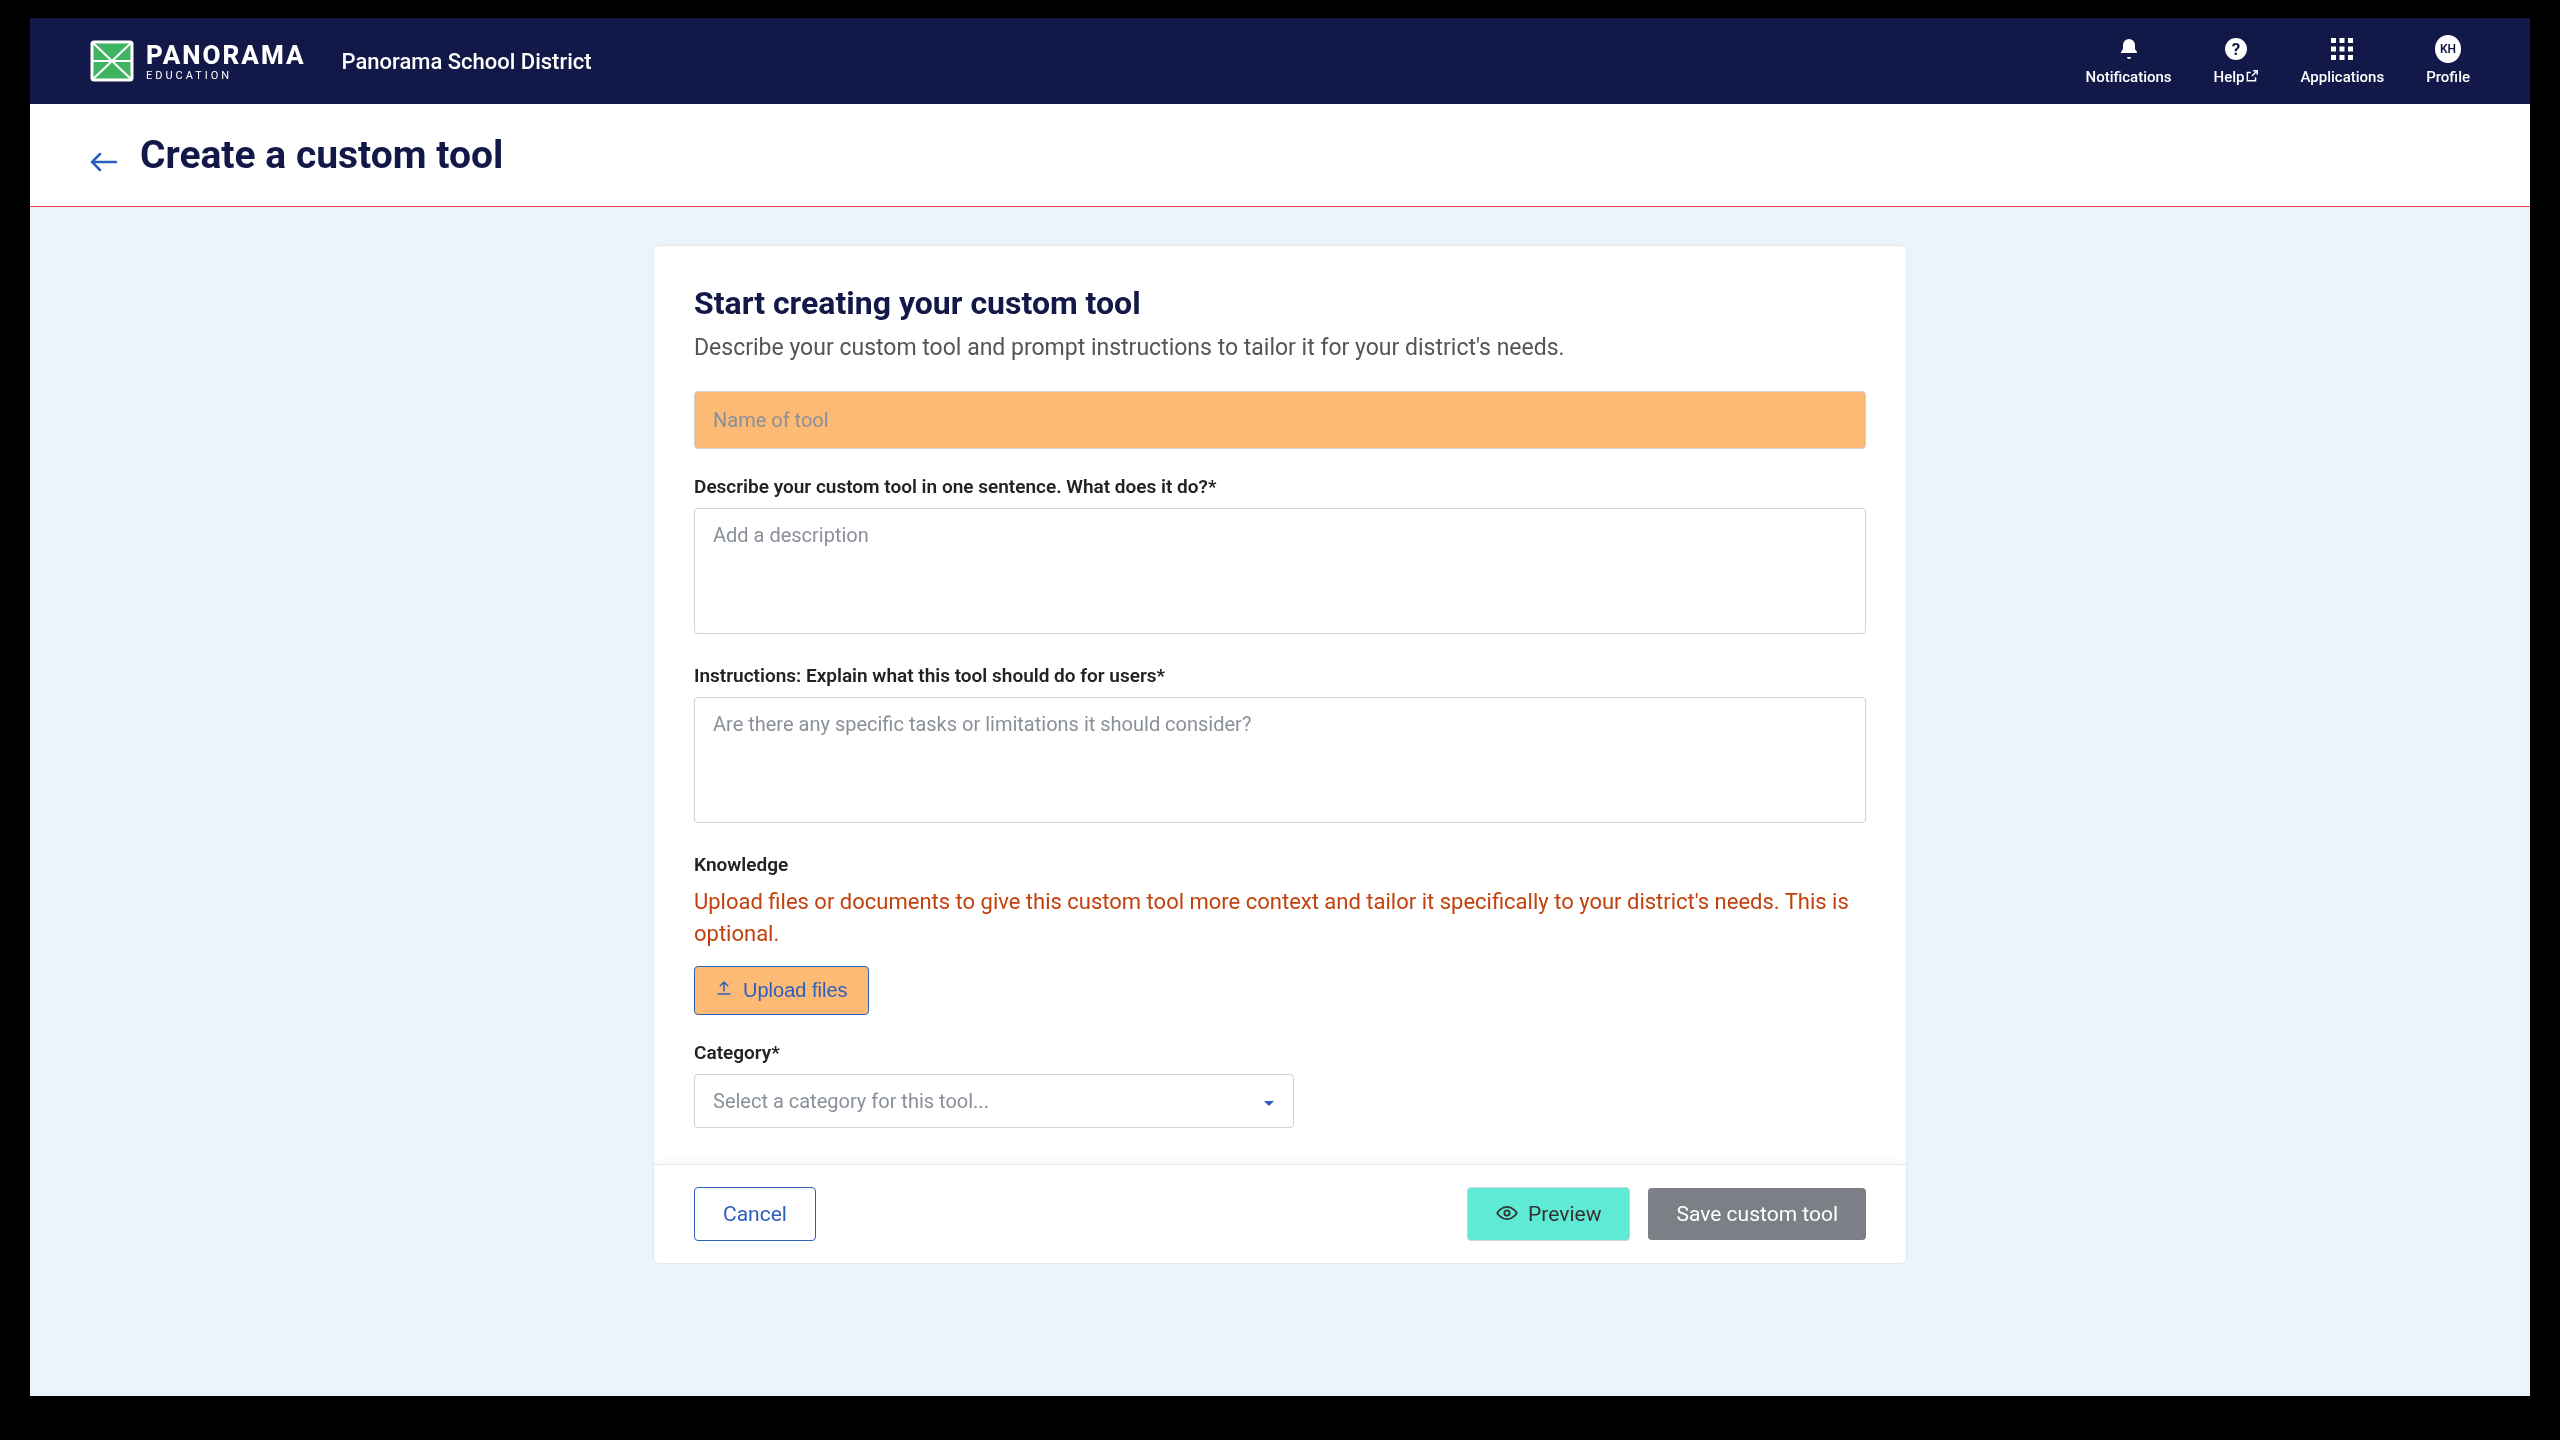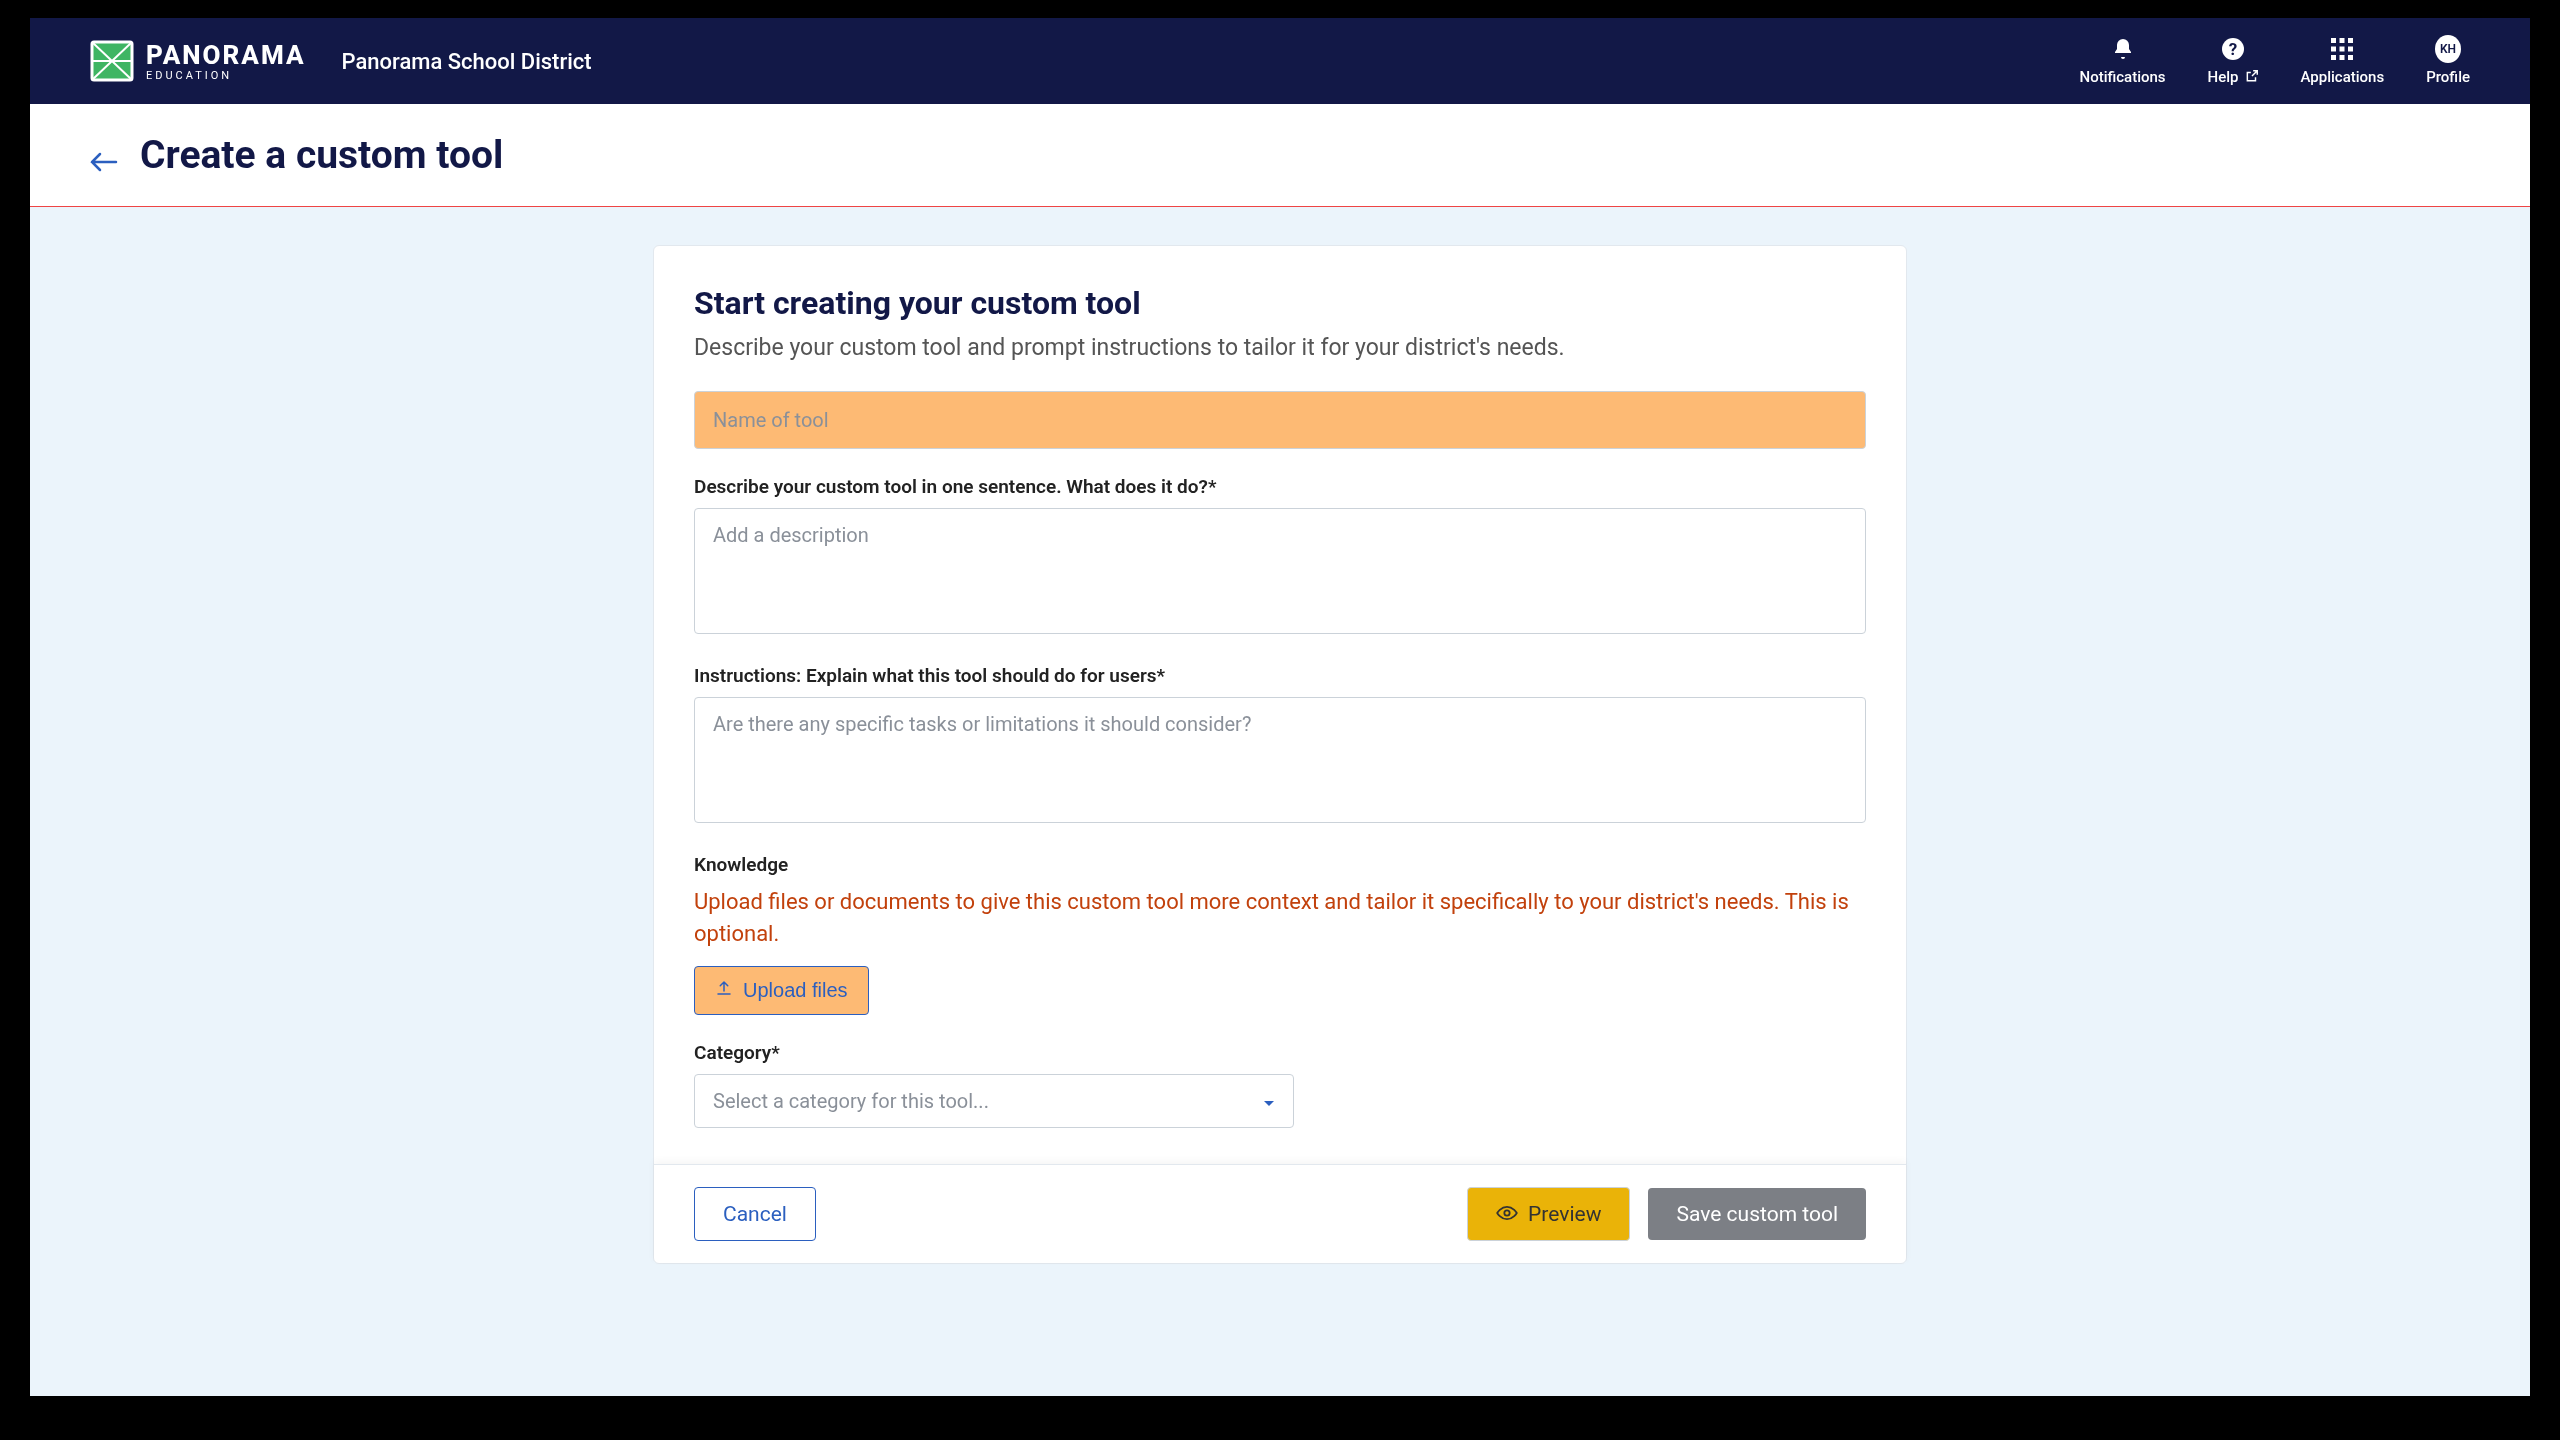--- a/index.html
+++ b/index.html
@@ -89,21 +89,20 @@
       align-items: center;
       justify-content: center;
     }
     .nav-label {
       font-size: 15px;
       font-weight: 500;
     }
     .nav-help {
       display: flex;
       align-items: center;
-      gap: 6px;
     }
     .avatar-circle {
       width: 28px;
       height: 28px;
       border-radius: 50%;
       background: #fff;
       color: #121847;
       display: flex;
       align-items: center;
       justify-content: center;
@@ -235,21 +234,21 @@
       font-family: inherit;
       cursor: pointer;
     }
     .btn-cancel {
       border: 1px solid #2b5fbf;
       background: #fff;
       color: #2b5fbf;
     }
     .btn-preview {
       border: 1px solid #cbd2d9;
-      background: #eab308;
+      background: #5eead4;
       color: #333;
       display: inline-flex;
       align-items: center;
       gap: 10px;
       margin-left: auto;
       margin-right: 18px;
     }
     .btn-save {
       border: none;
       background: #7c7f85;

